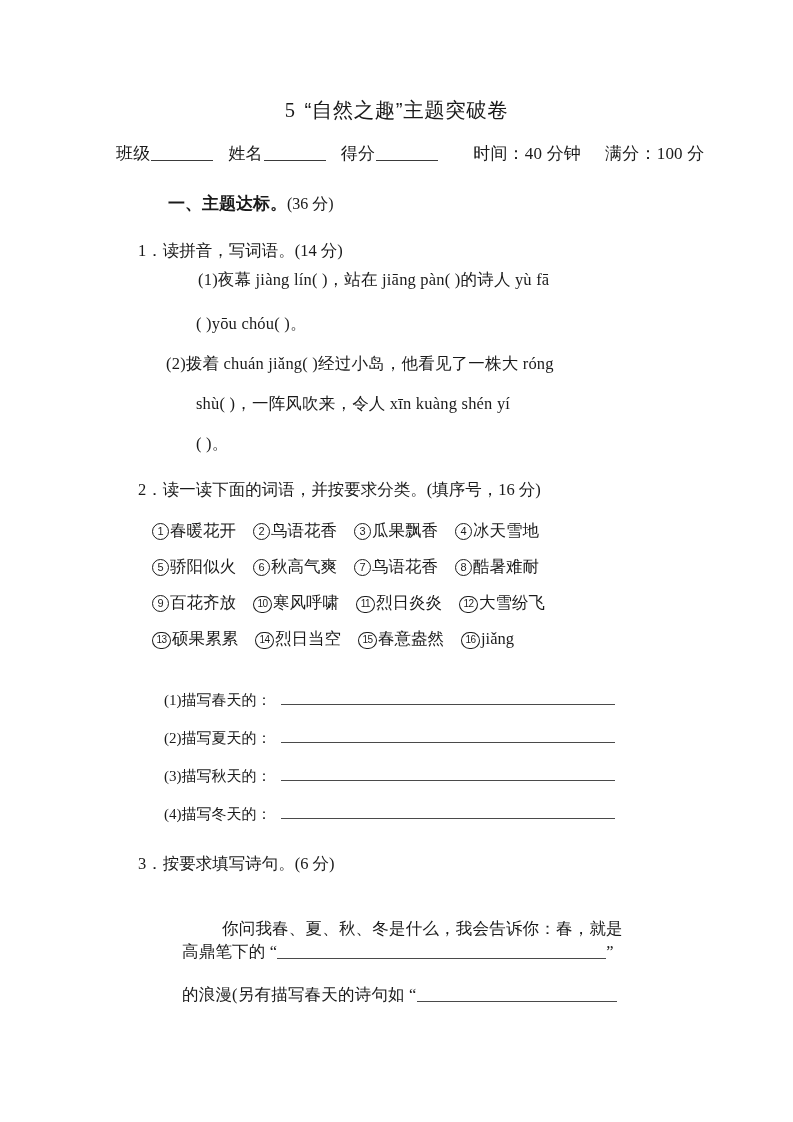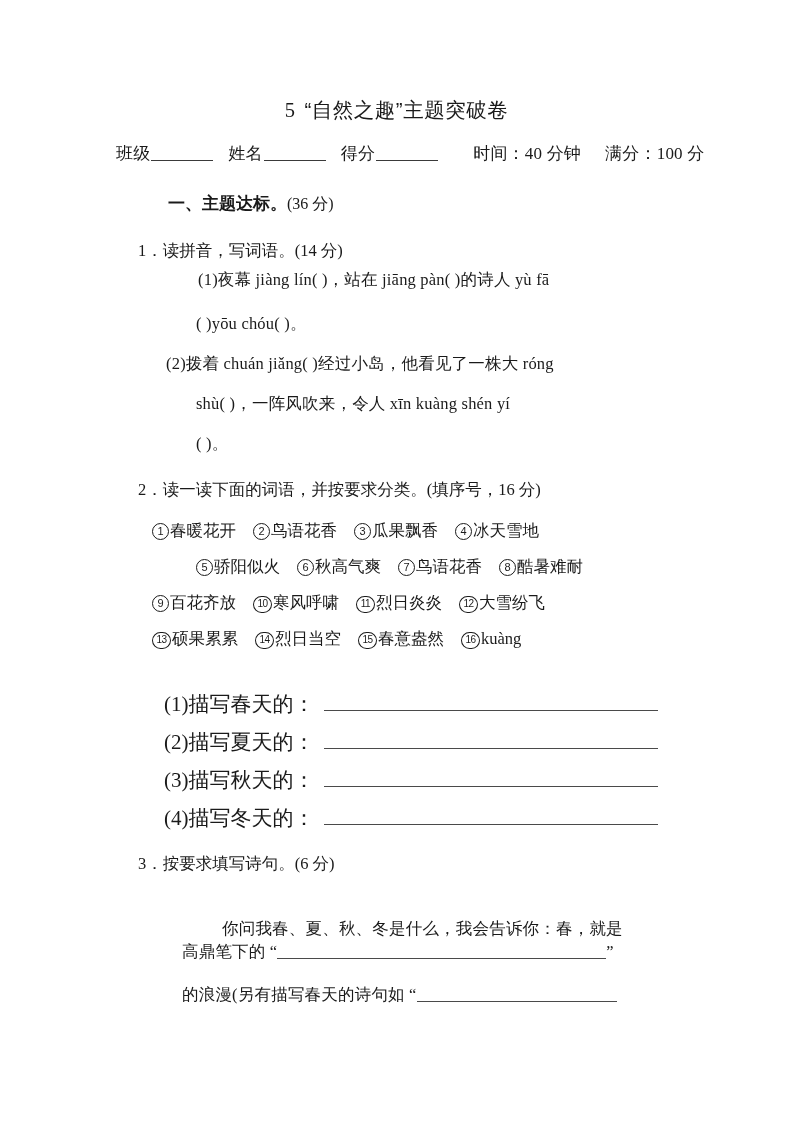--- a/index.html
+++ b/index.html
@@ -128,21 +128,21 @@
     height: 15px;
     border-radius: 45%/50%;
     font-size: 10px;
     letter-spacing: -0.5px;
   }
 
   
   .fill-row {
     position: absolute;
     left: 164px;
-    font-size: 21px;
+    font-size: 15px;
     white-space: nowrap;
     display: flex;
     align-items: baseline;
   }
   .fill-row .lbl { flex: none; }
   .fill-row .rule {
     display: inline-block;
     border-bottom: 1.4px solid #4a4a4a;
     height: 14px;
   }
@@ -183,30 +183,30 @@
   <div class="tline py" style="left:196px; top:433px;">(        )。</div>
 
   <div class="q-head" style="top:479px;">
     <span class="qn">2．</span><span>读一读下面的词语，并按要求分类。</span><span>(填序号，16 分)</span>
   </div>
 
   <div class="idiom-row" style="top:520px;">
     <span class="idiom"><span class="circ">1</span><span>春暖花开</span></span><span class="idiom"><span class="circ">2</span><span>鸟语花香</span></span><span class="idiom"><span class="circ">3</span><span>瓜果飘香</span></span><span class="idiom"><span class="circ">4</span><span>冰天雪地</span></span>
   </div>
 
-  <div class="idiom-row" style="top:556px;margin-left:44px;">
+  <div class="idiom-row" style="top:556px;">
     <span class="idiom"><span class="circ">5</span><span>骄阳似火</span></span><span class="idiom"><span class="circ">6</span><span>秋高气爽</span></span><span class="idiom"><span class="circ">7</span><span>鸟语花香</span></span><span class="idiom"><span class="circ">8</span><span>酷暑难耐</span></span>
   </div>
 
   <div class="idiom-row" style="top:592px;">
     <span class="idiom"><span class="circ">9</span><span>百花齐放</span></span><span class="idiom"><span class="circ wide">10</span><span>寒风呼啸</span></span><span class="idiom"><span class="circ wide">11</span><span>烈日炎炎</span></span><span class="idiom"><span class="circ wide">12</span><span>大雪纷飞</span></span>
   </div>
 
   <div class="idiom-row" style="top:628px;">
-    <span class="idiom"><span class="circ wide">13</span><span>硕果累累</span></span><span class="idiom"><span class="circ wide">14</span><span>烈日当空</span></span><span class="idiom"><span class="circ wide">15</span><span>春意盎然</span></span><span class="idiom"><span class="circ wide">16</span><span>kuàng</span></span>
+    <span class="idiom"><span class="circ wide">13</span><span>硕果累累</span></span><span class="idiom"><span class="circ wide">14</span><span>烈日当空</span></span><span class="idiom"><span class="circ wide">15</span><span>春意盎然</span></span><span class="idiom"><span class="circ wide">16</span><span>jiǎng</span></span>
   </div>
 
   <div class="fill-row" style="top:690px;">
     <span class="lbl">(1)描写春天的：</span>
       <span class="rule" style="width:334px; margin-left:9px;"></span>
   </div>
   <div class="fill-row" style="top:728px;">
     <span class="lbl">(2)描写夏天的：</span>
       <span class="rule" style="width:334px; margin-left:9px;"></span>
   </div>

